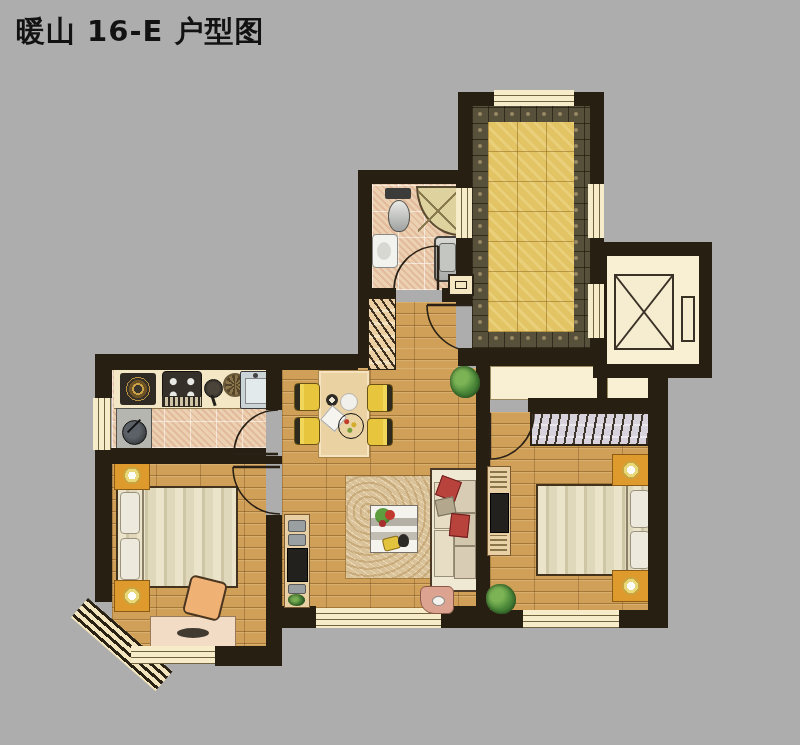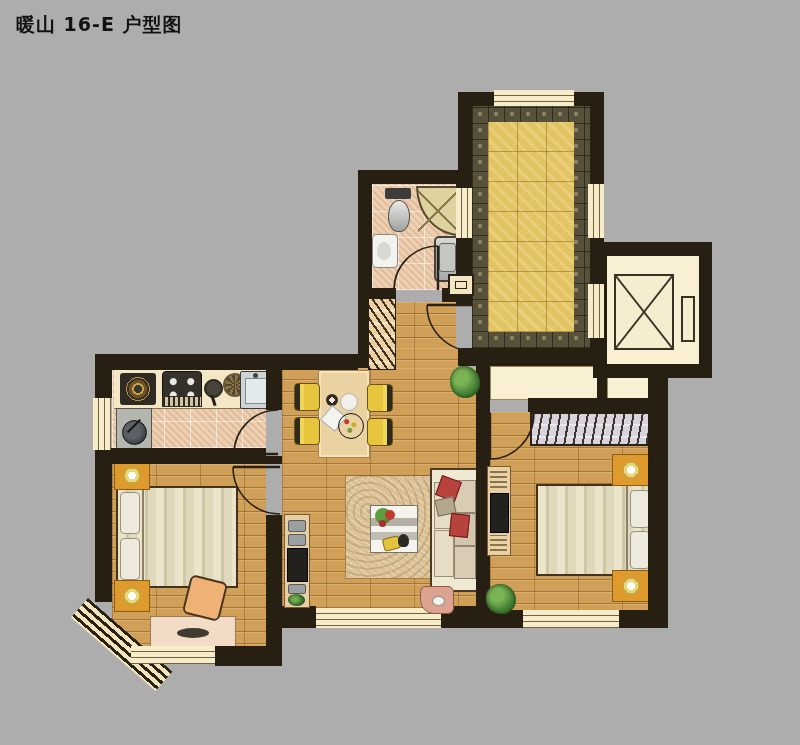--- a/index.html
+++ b/index.html
@@ -37,21 +37,21 @@
     box-shadow:0 0 0 1px rgba(120,90,40,.45)}
   .ward{position:absolute;border:2px solid #2a2014;background-color:#d7d2dc;background-image:
     repeating-linear-gradient(100deg,rgba(35,25,12,.85) 0 2px,transparent 2px 9px),
     repeating-linear-gradient(180deg,transparent 0 10px,rgba(255,255,255,.5) 10px 12px)}
   .shoes{position:absolute;border:1px solid #2a2014;background-color:#eccfa2;background-image:
     repeating-linear-gradient(55deg,rgba(30,20,8,.85) 0 2px,transparent 2px 7px),
     repeating-linear-gradient(180deg,transparent 0 10px,#f4e2c0 10px 13px)}
   .cab{position:absolute;background:#e9cfa4;border:1px solid #7a5a32}
   .slot{position:absolute;background:#9aa0a2;border:1px solid #5a5a58;border-radius:2px}
   .tv{position:absolute;background:#23211d;border:1px solid #000}
-  #title{position:absolute;left:16px;top:12px;font-size:19px;font-weight:bold;color:#121212;letter-spacing:1px}
+  #title{position:absolute;left:16px;top:12px;font-size:29px;font-weight:bold;color:#121212;letter-spacing:1px}
 </style>
 </head>
 <body style="background: rgb(173, 173, 173);">
 
 <div id="title">暖山 16-E 户型图</div>
 
 <div class="abs" style="left:0;top:0;width:800px;height:745px">
 
   <div class="mframe" style="left:472px;top:106px;width:118px;height:242px"></div>
   <div class="gold" style="left:488px;top:122px;width:86px;height:210px"></div>

